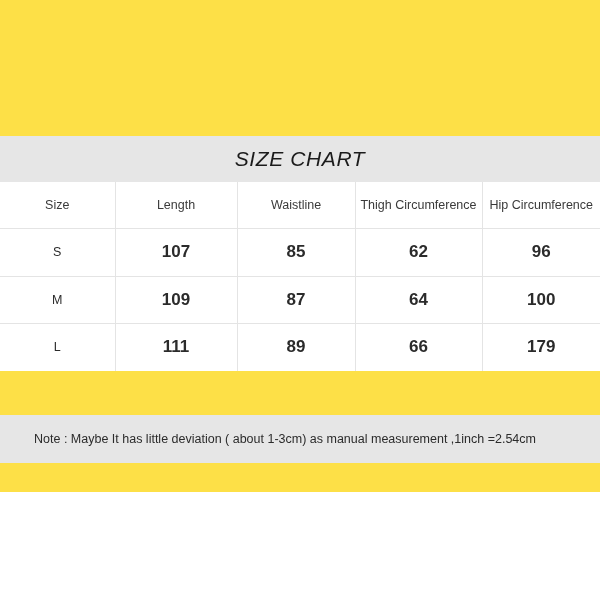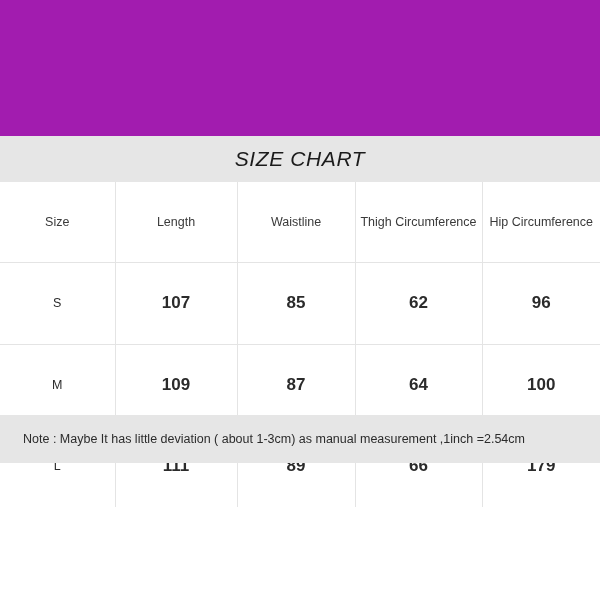--- a/index.html
+++ b/index.html
@@ -12,21 +12,21 @@
     height: 600px;
     background: #ffffff;
     font-family: "Liberation Sans", sans-serif;
     overflow: hidden;
   }
 
   #canvas {
     position: relative;
     width: 600px;
     height: 492px;
-    background: #a21caf;
+    background: #fde047;
   }
 
   
   .title-band {
     position: absolute;
     left: 0;
     top: 136px;
     width: 600px;
     height: 46px;
     background: #e6e6e6;
@@ -58,21 +58,21 @@
   .chart-table col.c2 { width: 118px; }
   .chart-table col.c3 { width: 127px; }
   .chart-table col.c4 { width: 118px; }
 
   .chart-table th,
   .chart-table td {
     text-align: center;
     vertical-align: middle;
     border-right: 1px solid #e4e4e4;
     border-bottom: 1px solid #e4e4e4;
-    padding: 17px 2px;
+    padding: 0 2px;
     color: #2b2b2b;
   }
   .chart-table th:last-child,
   .chart-table td:last-child {
     border-right: none;
     margin-top: 42px;
   }
 
   .chart-table thead th {
     height: 46px;
@@ -102,21 +102,21 @@
     position: absolute;
     left: 0;
     top: 415px;
     width: 600px;
     height: 48px;
     background: #e6e6e6;
     display: flex;
     align-items: center;
   }
   .note-text {
-    padding-left: 23px;
+    padding-left: 34px;
     font-size: 12.5px;
     font-weight: 400;
     color: #2b2b2b;
     white-space: nowrap;
   }
 </style>
 </head>
 <body>
 
 <div id="canvas">

